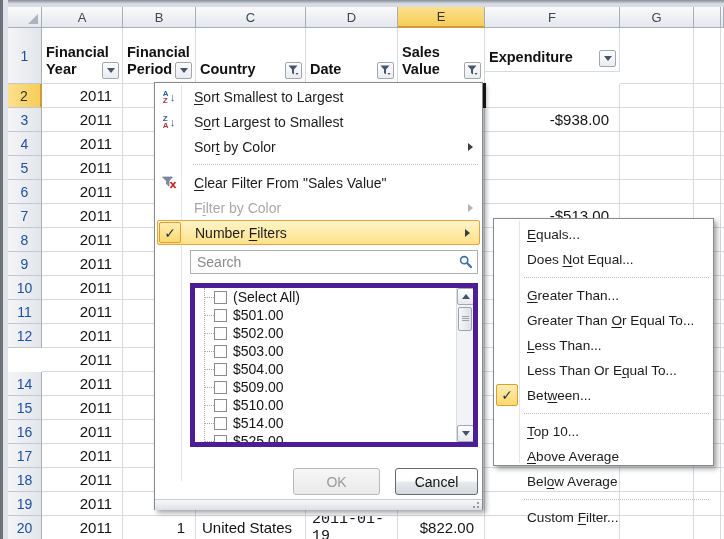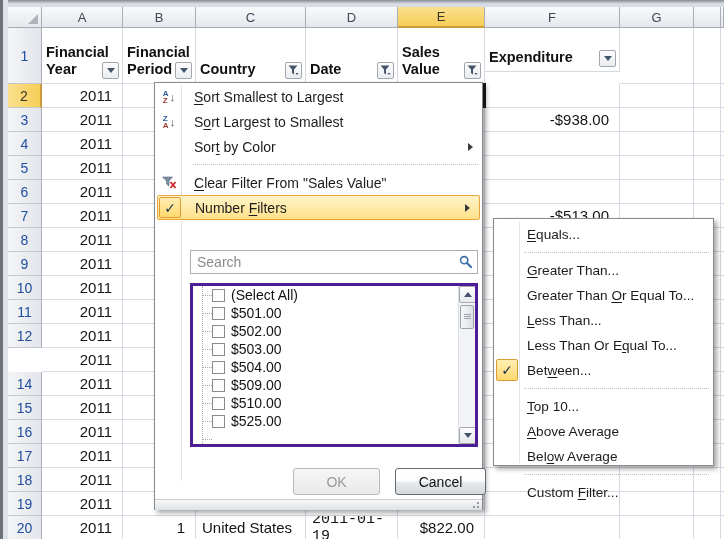--- a/index.html
+++ b/index.html
@@ -68,41 +68,41 @@
   .sort-letters .t{color:#2E5D9E;} .sort-letters .b{color:#9E3B39;}
   .sort-down{color:#3E4E63;font-size:11px;font-weight:bold;margin-left:1px;}
   
   .search-wrap{position:absolute;left:35px;top:167px;width:288px;height:24px;}
   .search-wrap input{width:100%;height:100%;box-sizing:border-box;border:1px solid #ABADB3;
       padding:0 26px 0 6px;font-size:14px;font-family:inherit;color:#222;outline:none;}
   .search-wrap input::placeholder{color:#8A8A8A;}
   .mag{position:absolute;right:5px;top:5px;}
   
   .listbox{position:absolute;left:35px;top:200px;width:288px;height:164px;box-sizing:border-box;
-      border:3px solid #4c1d95;background:#fff;overflow:hidden;}
+      border:5px solid #4c1d95;background:#fff;overflow:hidden;}
   .vline{position:absolute;left:9px;top:0;height:100%;border-left:1px dotted #A5A9AE;}
   .litem{position:relative;height:18px;display:flex;align-items:center;padding-left:19px;font-size:14px;color:#141414;}
   .litem::before{content:"";position:absolute;left:9px;top:9px;width:10px;border-top:1px dotted #A5A9AE;}
   .cb{width:13px;height:13px;box-sizing:border-box;border:1px solid #898C8F;background:#FDFDFD;margin-right:6px;flex:none;}
   .vscroll{position:absolute;right:0;top:0;width:17px;height:100%;background:#F2F3F6;border-left:1px solid #DADDE1;box-sizing:border-box;}
   .sbtn{position:absolute;left:0;width:17px;height:17px;box-sizing:border-box;
       background:linear-gradient(#FDFDFE,#E6E9ED);border:1px solid #A5A9AF;border-radius:2px;
       display:flex;align-items:center;justify-content:center;}
   .sbtn.up{top:0;} .sbtn.down{bottom:0;}
   .tri-up{width:0;height:0;border-left:4px solid transparent;border-right:4px solid transparent;border-bottom:5px solid #44526B;}
   .tri-down{width:0;height:0;border-left:4px solid transparent;border-right:4px solid transparent;border-top:5px solid #44526B;}
   .thumb{position:absolute;left:1px;top:19px;width:14px;height:24px;box-sizing:border-box;
       background:linear-gradient(90deg,#F6F7F8,#DDE0E5);border:1px solid #9CA2AA;border-radius:2px;}
   .thumb::after{content:"";position:absolute;left:3px;top:8px;width:7px;height:5px;
       background:repeating-linear-gradient(#9CA2AA 0 1px,transparent 1px 2px);}
   
   .btn{position:absolute;top:385px;height:27px;box-sizing:border-box;border-radius:3px;
       font-size:14px;display:flex;align-items:center;justify-content:center;}
   .btn.ok{left:138px;width:87px;border:1px solid #B5BABF;background:linear-gradient(#F6F6F6,#EAEAEA);color:#9A9A9A;}
-  .btn.cancel{left:240px;width:91px;border:1px solid #666B70;
+  .btn.cancel{left:240px;width:83px;border:1px solid #666B70;
       background:linear-gradient(#FEFEFE 45%,#E6E9EC 55%,#D4D8DC);color:#111;}
   .resize-strip{position:absolute;left:0;right:0;top:416px;height:10px;
       background:linear-gradient(#F7F8F9,#DDE1E5);border-top:1px solid #CACDD1;}
   .grip{position:absolute;right:3px;bottom:2px;width:8px;height:6px;}
   .grip::before{content:"";position:absolute;right:0;bottom:0;width:2px;height:2px;background:#989DA4;
       box-shadow:-4px 0 0 #989DA4,0 -4px 0 #989DA4;}
   
   .submenu{position:absolute;left:493px;top:218px;width:221px;height:248px;box-sizing:border-box;
       background:#fff;border:1px solid #86898D;box-shadow:3px 3px 5px rgba(0,0,0,.35);padding-top:3px;}
   .smi{position:relative;height:25px;display:flex;align-items:center;
@@ -414,20 +414,24 @@
         </div>
         <div class="mi">
           <span class="ic">
             <svg width="15" height="14" viewBox="0 0 15 14">
       <path d="M0.5 1 H10.5 L7 5 V10 L4.5 8 V5 Z" fill="#7D8DA1" stroke="#5E6B7B" stroke-width="0.6"></path>
       <path d="M8.5 6 L13.5 12 M13.5 6 L8.5 12" stroke="#CC2222" stroke-width="1.7"></path>
             </svg>
           </span>
           <span><u>C</u>lear Filter From "Sales Value"</span>
         </div>
+        <div class="mi dis">
+          <span>F<u>i</u>lter by Color</span>
+          <span class="sub-arrow"></span>
+        </div>
         <div class="mi hl">
           <span class="checkbox-ic">✓</span>
           <span>Number <u>F</u>ilters</span>
           <span class="sub-arrow"></span>
         </div>
       </div>
 
     <div class="search-wrap">
       <input type="text" placeholder="Search" style="">
       <svg class="mag" width="14" height="14" viewBox="0 0 14 14">
@@ -462,20 +466,24 @@
           <div class="litem">
             <span class="cb"></span>
             <span>$509.00</span>
           </div>
           <div class="litem">
             <span class="cb"></span>
             <span>$510.00</span>
           </div>
           <div class="litem">
             <span class="cb"></span>
+            <span>$514.00</span>
+          </div>
+          <div class="litem">
+            <span class="cb"></span>
             <span>$525.00</span>
           </div>
           <div class="litem"></div>
         </div>
       <div class="vscroll">
         <div class="sbtn up">
             <span class="tri-up"></span>
           </div>
         <div class="thumb"></div>
         <div class="sbtn down">
@@ -491,20 +499,23 @@
       <span class="grip"></span>
     </div>
   </div>
 
   <div class="submenu">
     <div class="gutter-line sm"></div>
     <div id="subitems">
         <div class="smi">
           <span><u>E</u>quals...</span>
         </div>
+        <div class="smi">
+          <span>Does <u>N</u>ot Equal...</span>
+        </div>
         <div class="ssep">
           <i></i>
         </div>
         <div class="smi">
           <span><u>G</u>reater Than...</span>
         </div>
         <div class="smi">
           <span>Greater Than <u>O</u>r Equal To...</span>
         </div>
         <div class="smi">

